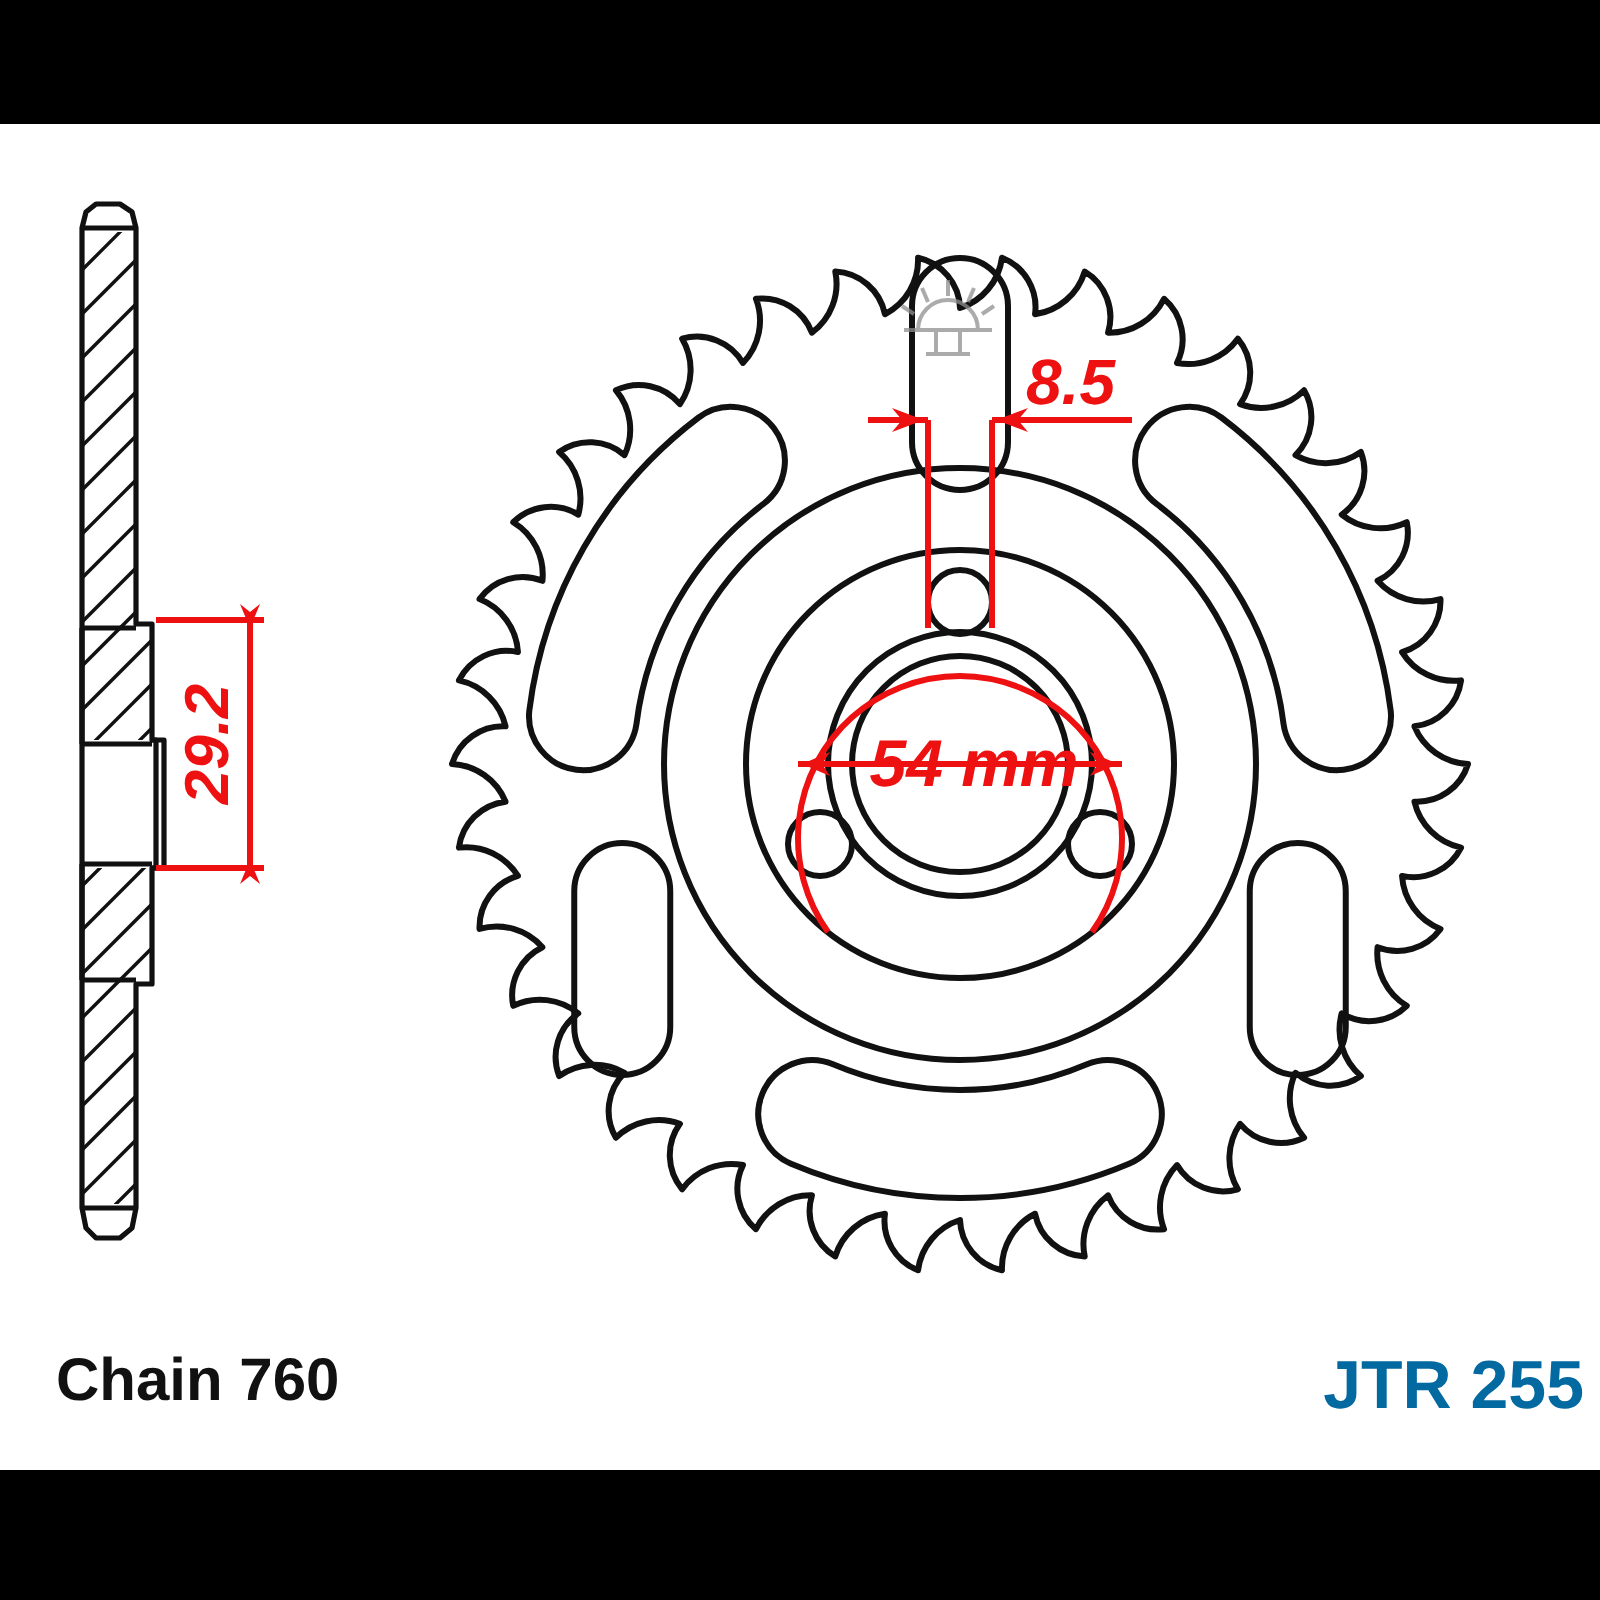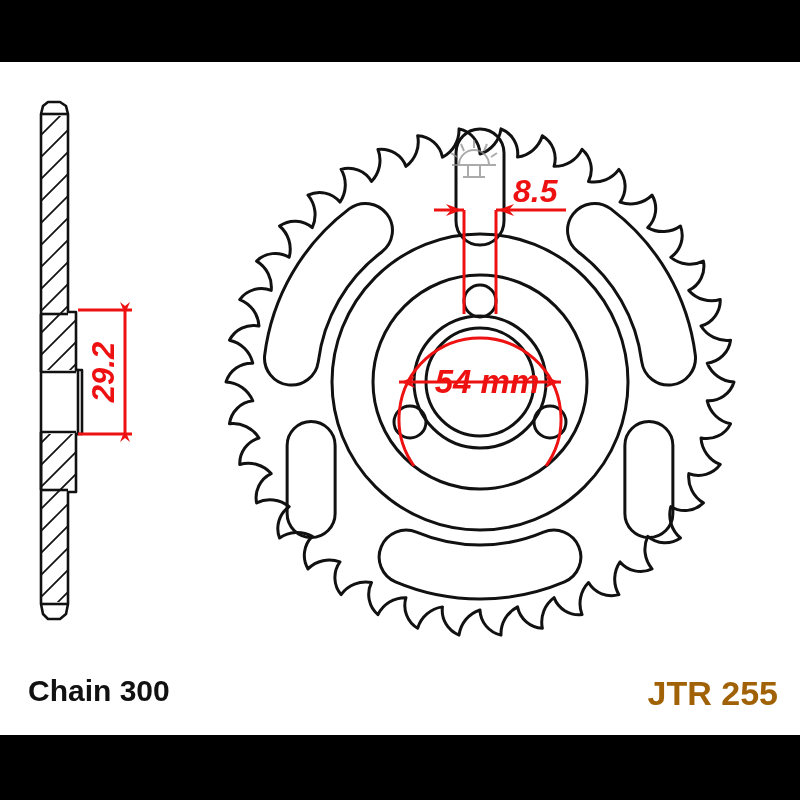--- a/index.html
+++ b/index.html
@@ -49,25 +49,25 @@
     left: 28px;
     top: 612px;
     font-size: 30px;
     font-weight: bold;
     color: #111111;
     letter-spacing: 0px;
     white-space: nowrap;
   }
   .cap-right {
     position: absolute;
-    right: 22px;
+    right: 8px;
     top: 612px;
     font-size: 34px;
     font-weight: bold;
-    color: #a16207;
+    color: #0369a1;
     letter-spacing: 0px;
     white-space: nowrap;
   }
   text.dimtext {
     fill: #ee1111;
     font-family: "Liberation Sans", sans-serif;
     font-style: italic;
     font-weight: bold;
   }
 </style>
@@ -213,17 +213,17 @@
         <line x1="487" y1="82" x2="484" y2="89"></line>
         <line x1="451" y1="91" x2="457" y2="95"></line>
         <line x1="497" y1="91" x2="491" y2="95"></line>
         <line x1="468" y1="103" x2="468" y2="115"></line>
         <line x1="480" y1="103" x2="480" y2="115"></line>
         <line x1="463" y1="115" x2="485" y2="115"></line>
       </g>
 
     </svg>
 
-    <div class="cap-left">Chain 300</div>
+    <div class="cap-left">Chain 760</div>
     <div class="cap-right">JTR 255</div>
 
   </div>
 </div>
 
 </body></html>

